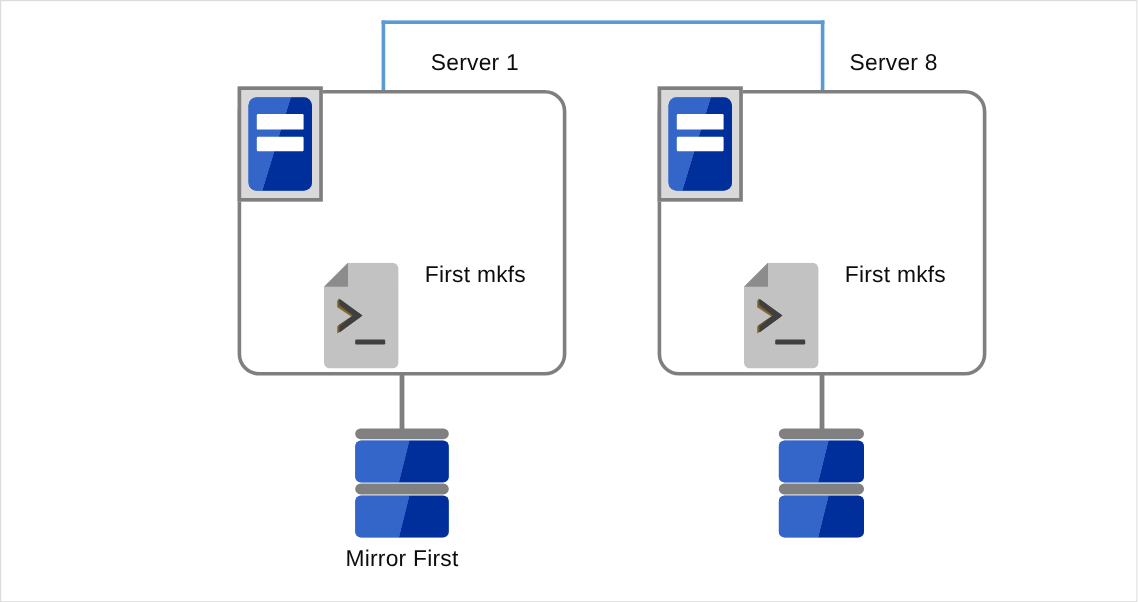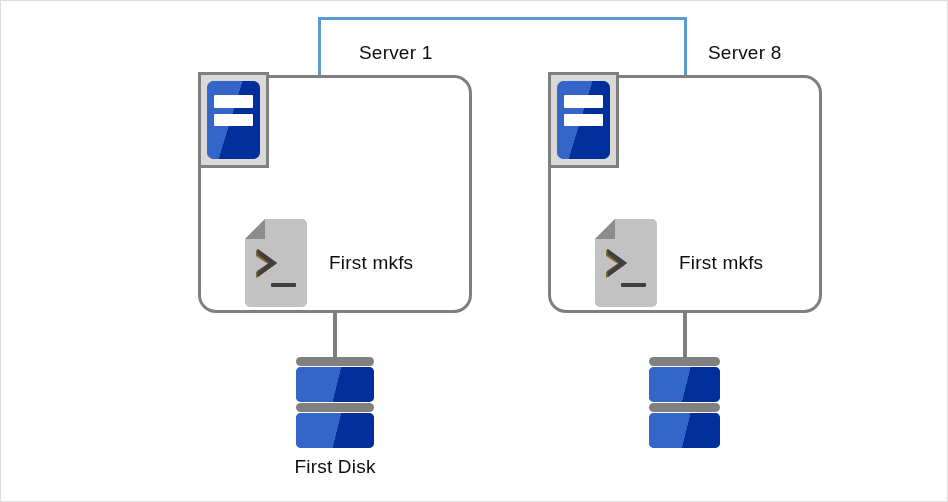--- a/index.html
+++ b/index.html
@@ -79,21 +79,21 @@
     background: #ffffff;
     border-radius: 1px;
   }
   .badge-bar.b1 { top: 18%; }
   .badge-bar.b2 { top: 42%; }
 
   
   .doc-row {
     position: absolute;
     display: flex;
-    align-items: center;
+    margin-left: 25px;
   }
   .doc-icon {
     position: relative;
     width: 63px;
     height: 88px;
   }
   .doc-icon svg { display: block; }
   .doc-label {
     font-size: 19px;
     color: #0d0d0d;
@@ -186,21 +186,21 @@
     <div class="disk" style="left:280px; top:356px; width:78px; height:90px;">
       <div class="disk-bar" style="top:0px;"></div>
       <div class="disk-platter" style="top:10px; height:35px;">
         <div class="shade"></div>
       </div>
       <div class="disk-bar" style="top:46px;"></div>
       <div class="disk-platter" style="top:56px; height:35px;">
         <div class="shade"></div>
       </div>
     </div>
-    <div class="disk-label" style="left:319px; top:455px;">First Disk</div>
+    <div class="disk-label" style="left:319px; top:455px;">Mirror First</div>
   </div>
 
   <div class="server-group" style="left:0; top:0; width:100%; height:100%;">
 
     <div class="server-label" style="left:707px; top:41px;">Server 8</div>
 
     <div class="server-box" style="left:547px; top:74px; width:274px; height:238px;"></div>
 
     <div class="server-badge" style="left:547px; top:71px; width:71px; height:96px;">
       <div class="badge-inner">

